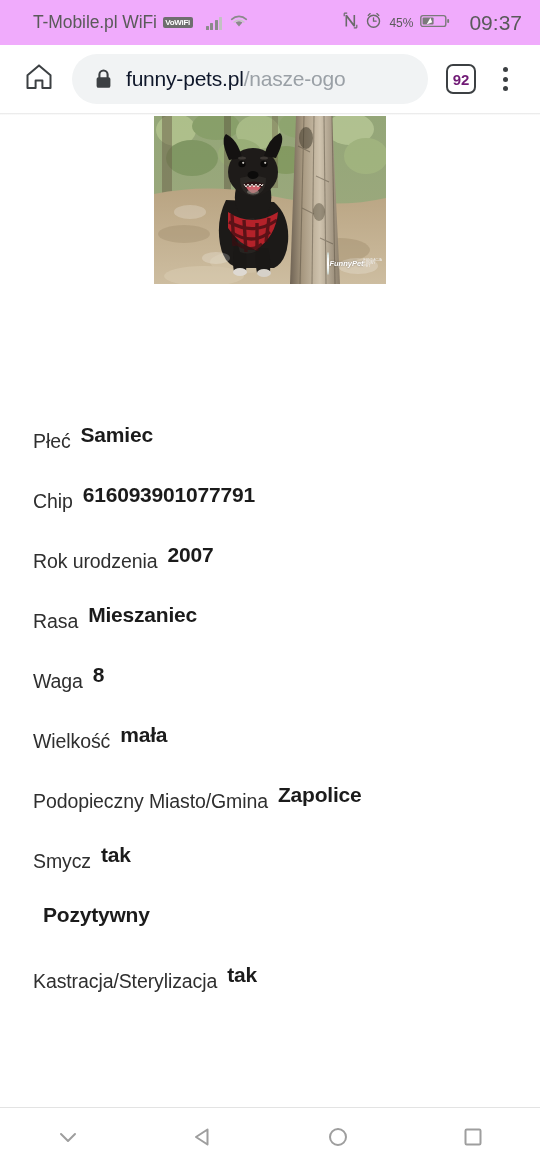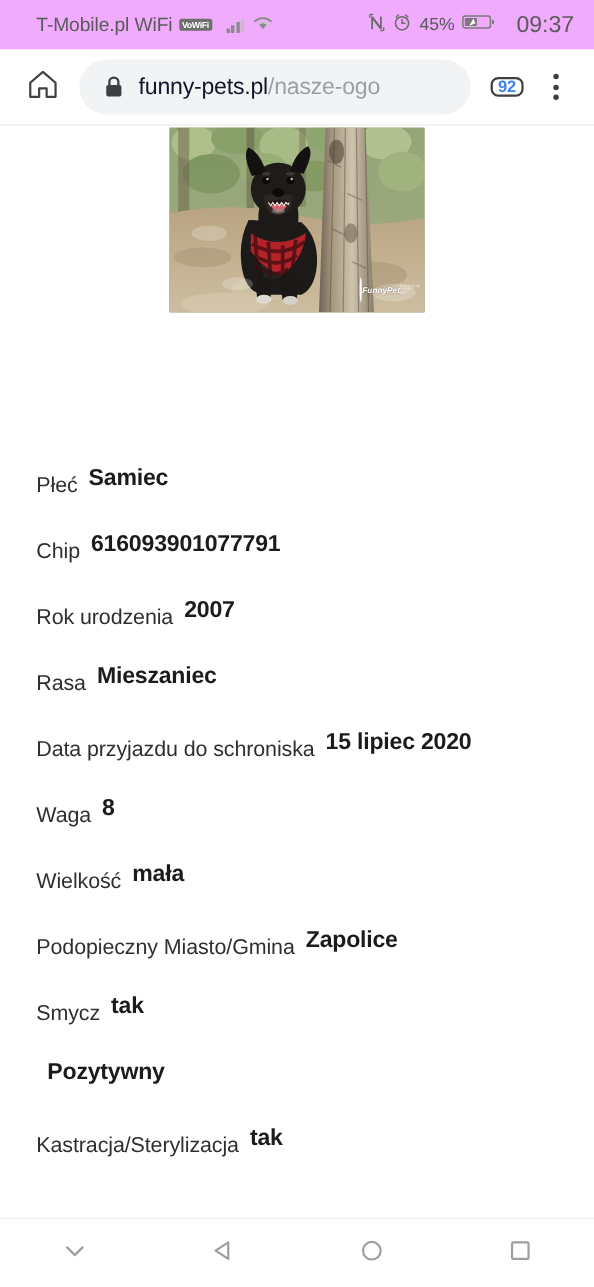--- a/index.html
+++ b/index.html
@@ -73,21 +73,21 @@
   .signal-bars i:nth-child(2) { height: 7px; }
   .signal-bars i:nth-child(3) { height: 10px; }
   .signal-bars i:nth-child(4) { height: 13px; background: #c2c2c2; }
 
   .status-right {
     display: flex;
     align-items: center;
     gap: 7px;
   }
   .battery-pct {
-    font-size: 16px;
+    font-size: 12px;
     color: #5a5a5a;
   }
   .clock {
     font-size: 21px;
     color: #5a5a5a;
     margin-left: 12px;
   }
 
   
   .toolbar {
@@ -140,29 +140,29 @@
     flex: 0 0 auto;
     width: 38px;
     height: 38px;
     margin: 0 4px 0 8px;
     display: flex;
     align-items: center;
     justify-content: center;
   }
   .tab-box {
     width: 30px;
-    height: 18px;
+    height: 30px;
     border: 2.5px solid #3c4043;
     border-radius: 7px;
     display: flex;
     align-items: center;
     justify-content: center;
     font-size: 15px;
     font-weight: bold;
-    color: #3b82f6;
+    color: #701a75;
     line-height: 1;
   }
   .menu-btn {
     flex: 0 0 auto;
     width: 42px;
     height: 44px;
     display: flex;
     flex-direction: column;
     align-items: center;
     justify-content: center;
@@ -519,24 +519,20 @@
       </div>
       <div class="spec-row">
         <span class="spec-label">Rok urodzenia</span>
         <span class="spec-value">2007</span>
       </div>
       <div class="spec-row">
         <span class="spec-label">Rasa</span>
         <span class="spec-value">Mieszaniec</span>
       </div>
       <div class="spec-row">
-        <span class="spec-label">Data przyjazdu do schroniska</span>
-        <span class="spec-value">15 lipiec 2020</span>
-      </div>
-      <div class="spec-row">
         <span class="spec-label">Waga</span>
         <span class="spec-value">8</span>
       </div>
       <div class="spec-row">
         <span class="spec-label">Wielkość</span>
         <span class="spec-value">mała</span>
       </div>
       <div class="spec-row">
         <span class="spec-label">Podopieczny Miasto/Gmina</span>
         <span class="spec-value">Zapolice</span>

